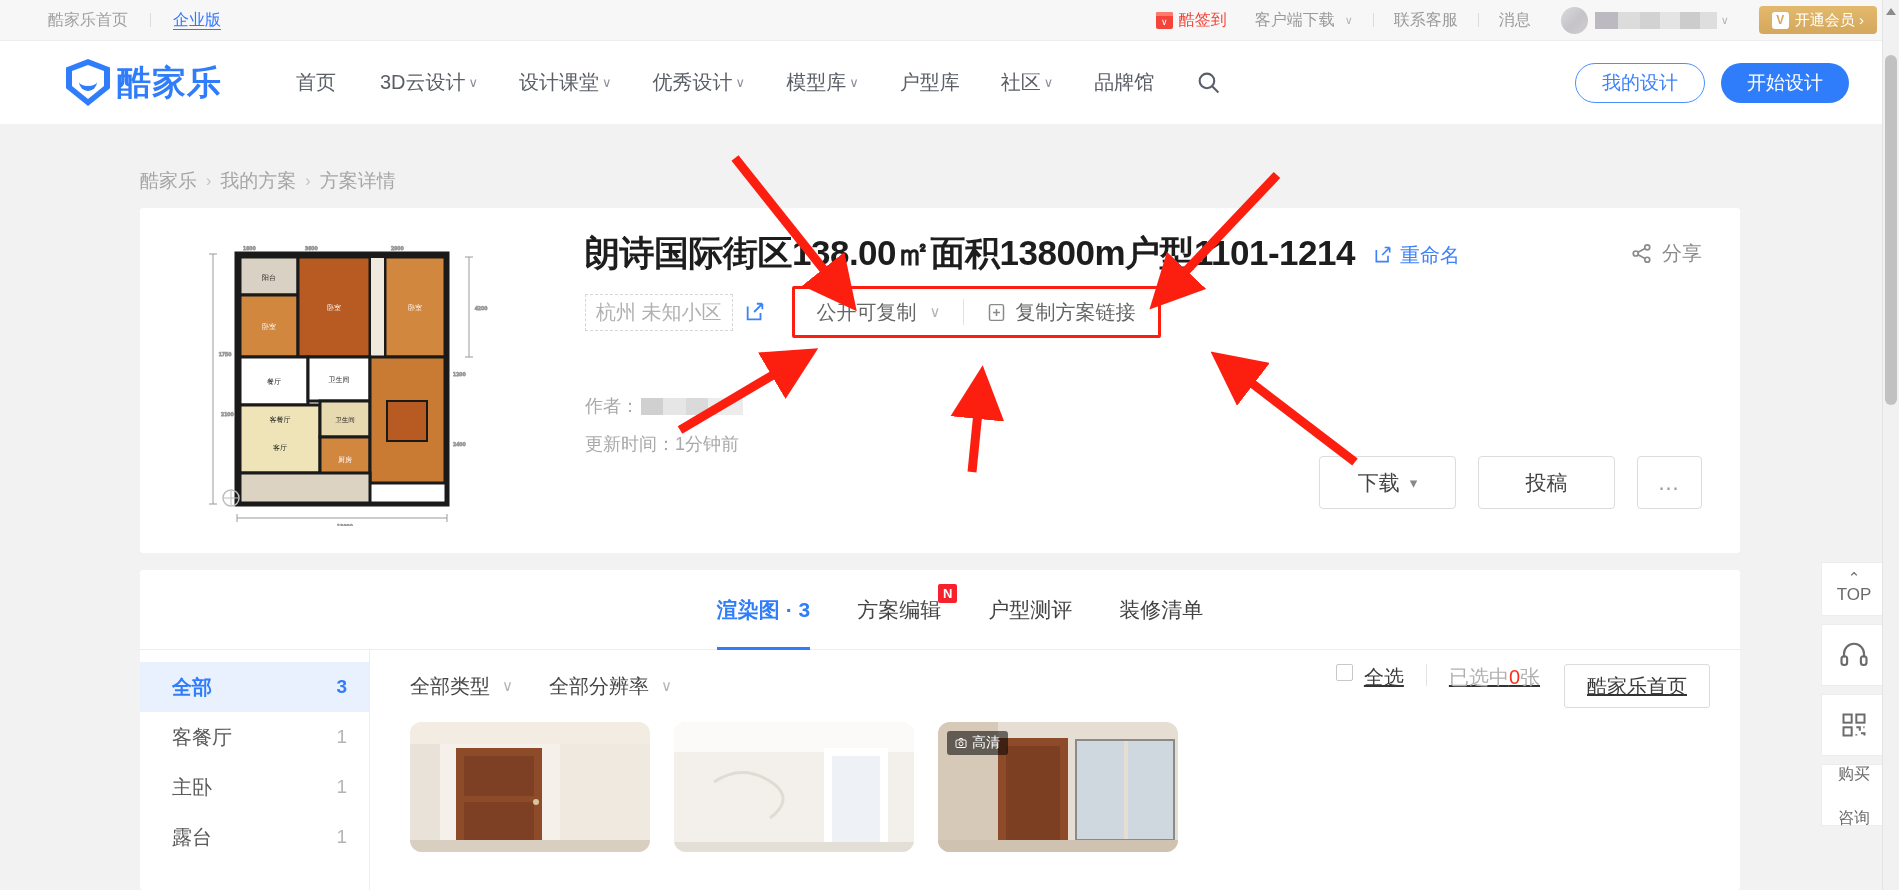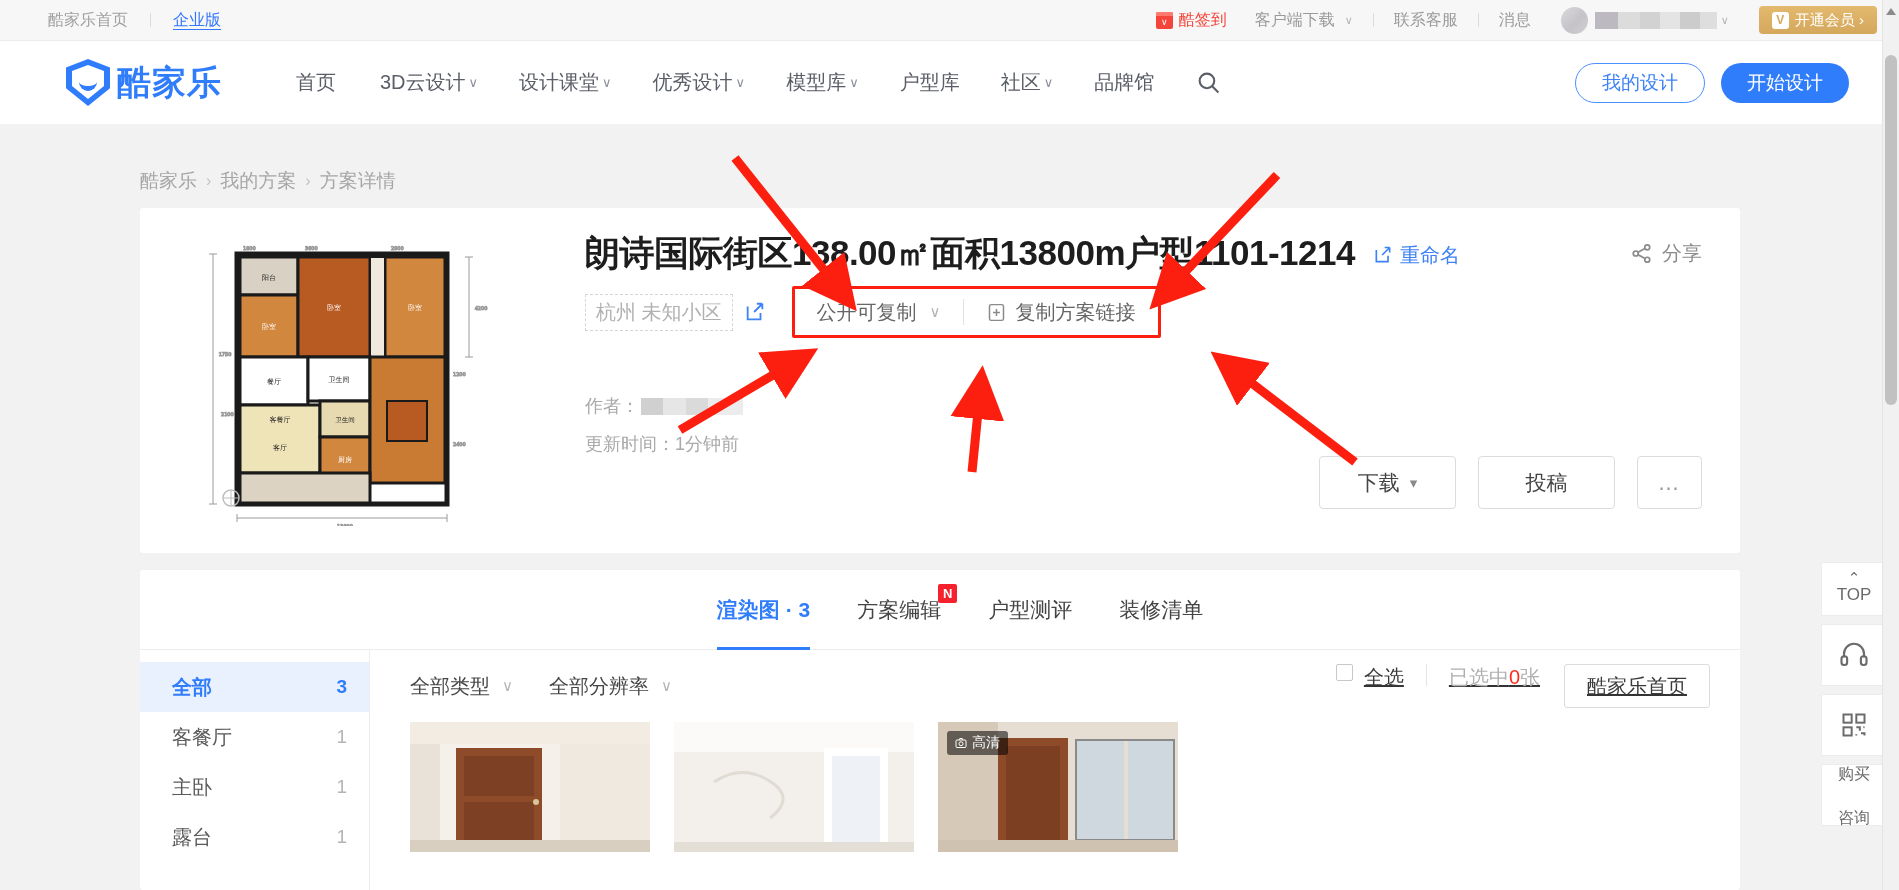--- a/index.html
+++ b/index.html
@@ -181,21 +181,21 @@
   .checkbox { width:17px; height:17px; border:1px solid #c8c8c8; border-radius:2px; background:#fff; cursor:pointer; }
   .sel-all { margin-left:11px; font-size:20px; color:#3a3a3a; cursor:pointer; }
   .vbar { width:1px; height:22px; background:#e4e4e4; margin:0 22px; }
   .selected-count { font-size:20px; color:#b0b0b0; white-space:nowrap;}
   .selected-count b { color:#fc2d1f; font-weight:normal; }
   .batch-del {
     margin-left:24px; height:44px; padding:0 22px; border:1px solid #dcdcdc; border-radius:3px;
     background:#fff; font-size:20px; color:#3a3a3a; display:flex; align-items:center; cursor:pointer;
   }
   .thumbs { display:flex; gap:24px; padding-left:40px; }
-  .shot { width:240px; height:130px; border-radius:0; position:relative; overflow:hidden; cursor:pointer; }
+  .shot { width:240px; height:130px; border-radius:12px; position:relative; overflow:hidden; cursor:pointer; }
   .hd-badge {
     position:absolute; left:9px; top:9px; background:rgba(0,0,0,.55); color:#fff;
     font-size:14px; border-radius:3px; padding:3px 8px; display:flex; align-items:center; gap:5px;
   }
 
   
   .dock { position:absolute; right:12px; top:562px; width:66px; }
   .dock-btn {
     width:66px; background:#fff; border:1px solid #ededed; margin-bottom:8px;
     display:flex; flex-direction:column; align-items:center; justify-content:center;

